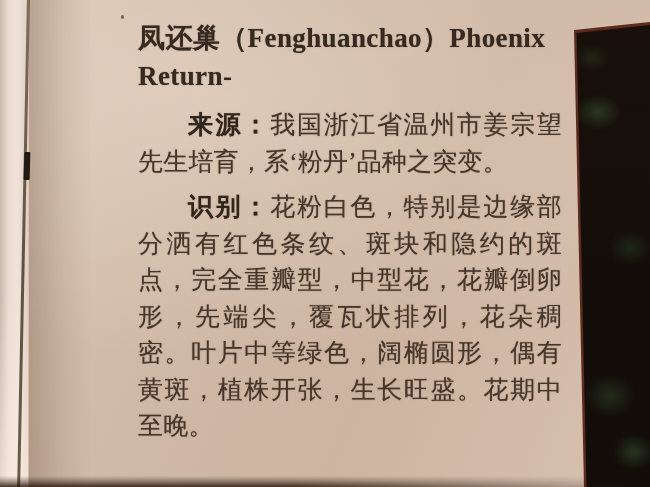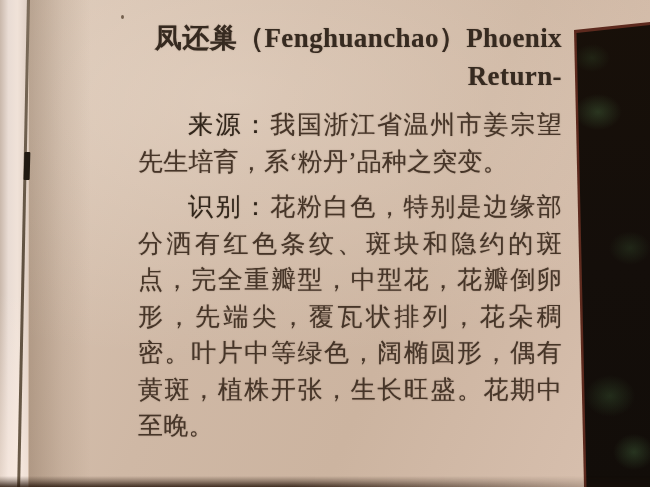--- a/index.html
+++ b/index.html
@@ -103,31 +103,31 @@
     text-shadow: 0 0 1.2px rgba(74,56,42,0.55);
   }
   .entry-title {
     margin: 0 0 11px 0;
     font-size: 27px;
     line-height: 38px;
     font-weight: bold;
     color: #362a20;
     letter-spacing: 0.4px;
   }
-  .entry-title .t-line { display: block; text-align: right; }
+  .entry-title .t-line { display: block; }
   .section-para {
     margin: 0 0 8px 0;
     text-indent: 2em;
     text-align: justify;
     letter-spacing: 0.2px;
   }
   .section-para:last-child { margin-bottom: 0; }
   .sec-label {
     font-family: "Liberation Sans", "DejaVu Sans", sans-serif;
-    font-weight: normal;
+    font-weight: bold;
     color: #30251a;
     letter-spacing: 1px;
   }
 </style>
 </head>
 <body>
 
 <div id="scene">
 
   <div class="page-surface"></div>

